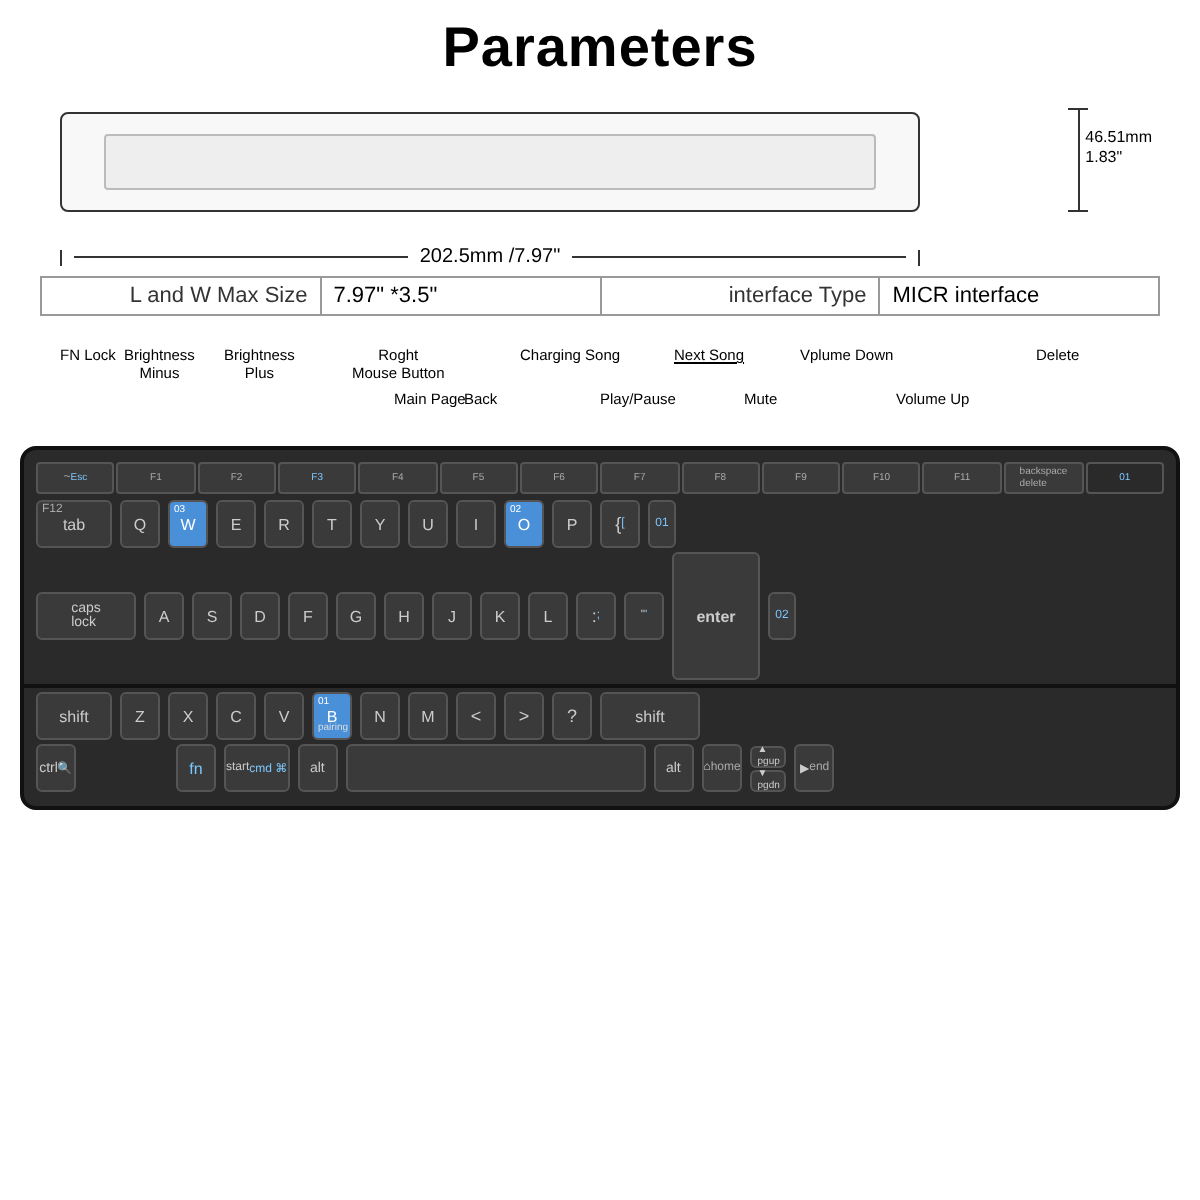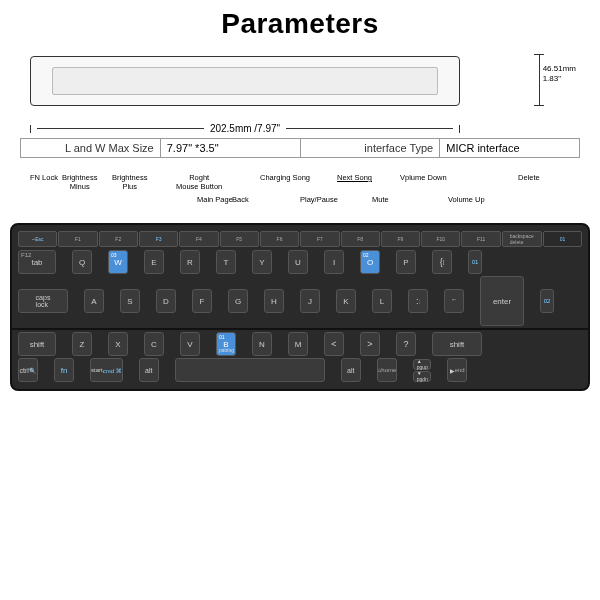--- a/index.html
+++ b/index.html
@@ -100,21 +100,21 @@
     
     .keyboard-body {
       background: #2a2a2a;
       border-radius: 8px;
       padding: 5px 6px;
       border: 2px solid #111;
     }
 
     .key-row {
       display: flex;
-      gap: 16px;
+      gap: 4px;
       margin-bottom: 2px;
       align-items: center;
     }
 
     .key {
       background: #3a3a3a;
       color: #ccc;
       border-radius: 3px;
       font-size: 8px;
       height: 24px;
@@ -128,21 +128,21 @@
       flex-shrink: 0;
     }
 
     .key.blue {
       background: #4a90d9;
       color: #fff;
     }
 
     .key.wide { min-width: 38px; }
     .key.wider { min-width: 50px; }
-    .key.enter { min-width: 42px; height: 50px; }
+    .key.enter { min-width: 42px; height: 64px; font-weight: bold; }
     .key.shift-r { min-width: 50px; }
     .key.shift-l { min-width: 38px; }
     .key.space { min-width: 150px; }
 
     .key-top-label {
       position: absolute;
       top: 1px;
       left: 2px;
       font-size: 6px;
       color: #aaa;
@@ -324,21 +324,21 @@
       <div class="key">N</div>
       <div class="key">M</div>
       <div class="key" style="font-size:9px;">&lt;</div>
       <div class="key" style="font-size:9px;">&gt;</div>
       <div class="key" style="font-size:9px;">?</div>
       <div class="key shift-r" style="font-size:8px;">shift</div>
     </div>
 
     <div class="key-row">
       <div class="key" style="font-size:7px;">ctrl<br><span style="font-size:6px;color:#7bc8ff;">🔍</span></div>
-      <div class="key" style="color:#7bc8ff;font-size:8px;">fn</div>
+      <div class="key" style="color:#7bc8ff;font-size:8px;margin-left:46px;">fn</div>
       <div class="key" style="font-size:6px;">start<br><span style="color:#7bc8ff;">cmd ⌘</span></div>
       <div class="key" style="font-size:7px;">alt</div>
       <div class="key space"></div>
       <div class="key" style="font-size:7px;">alt</div>
       <div class="key" style="font-size:6px;">⌂<br><span style="color:#aaa;">home</span></div>
       <div style="display:flex;flex-direction:column;gap:1px;">
         <div class="key" style="height:11px; min-width:18px;">
             <span style="font-size:5px;">▲<br>pgup</span>
           </div>
         <div class="key" style="height:11px; min-width:18px;">

